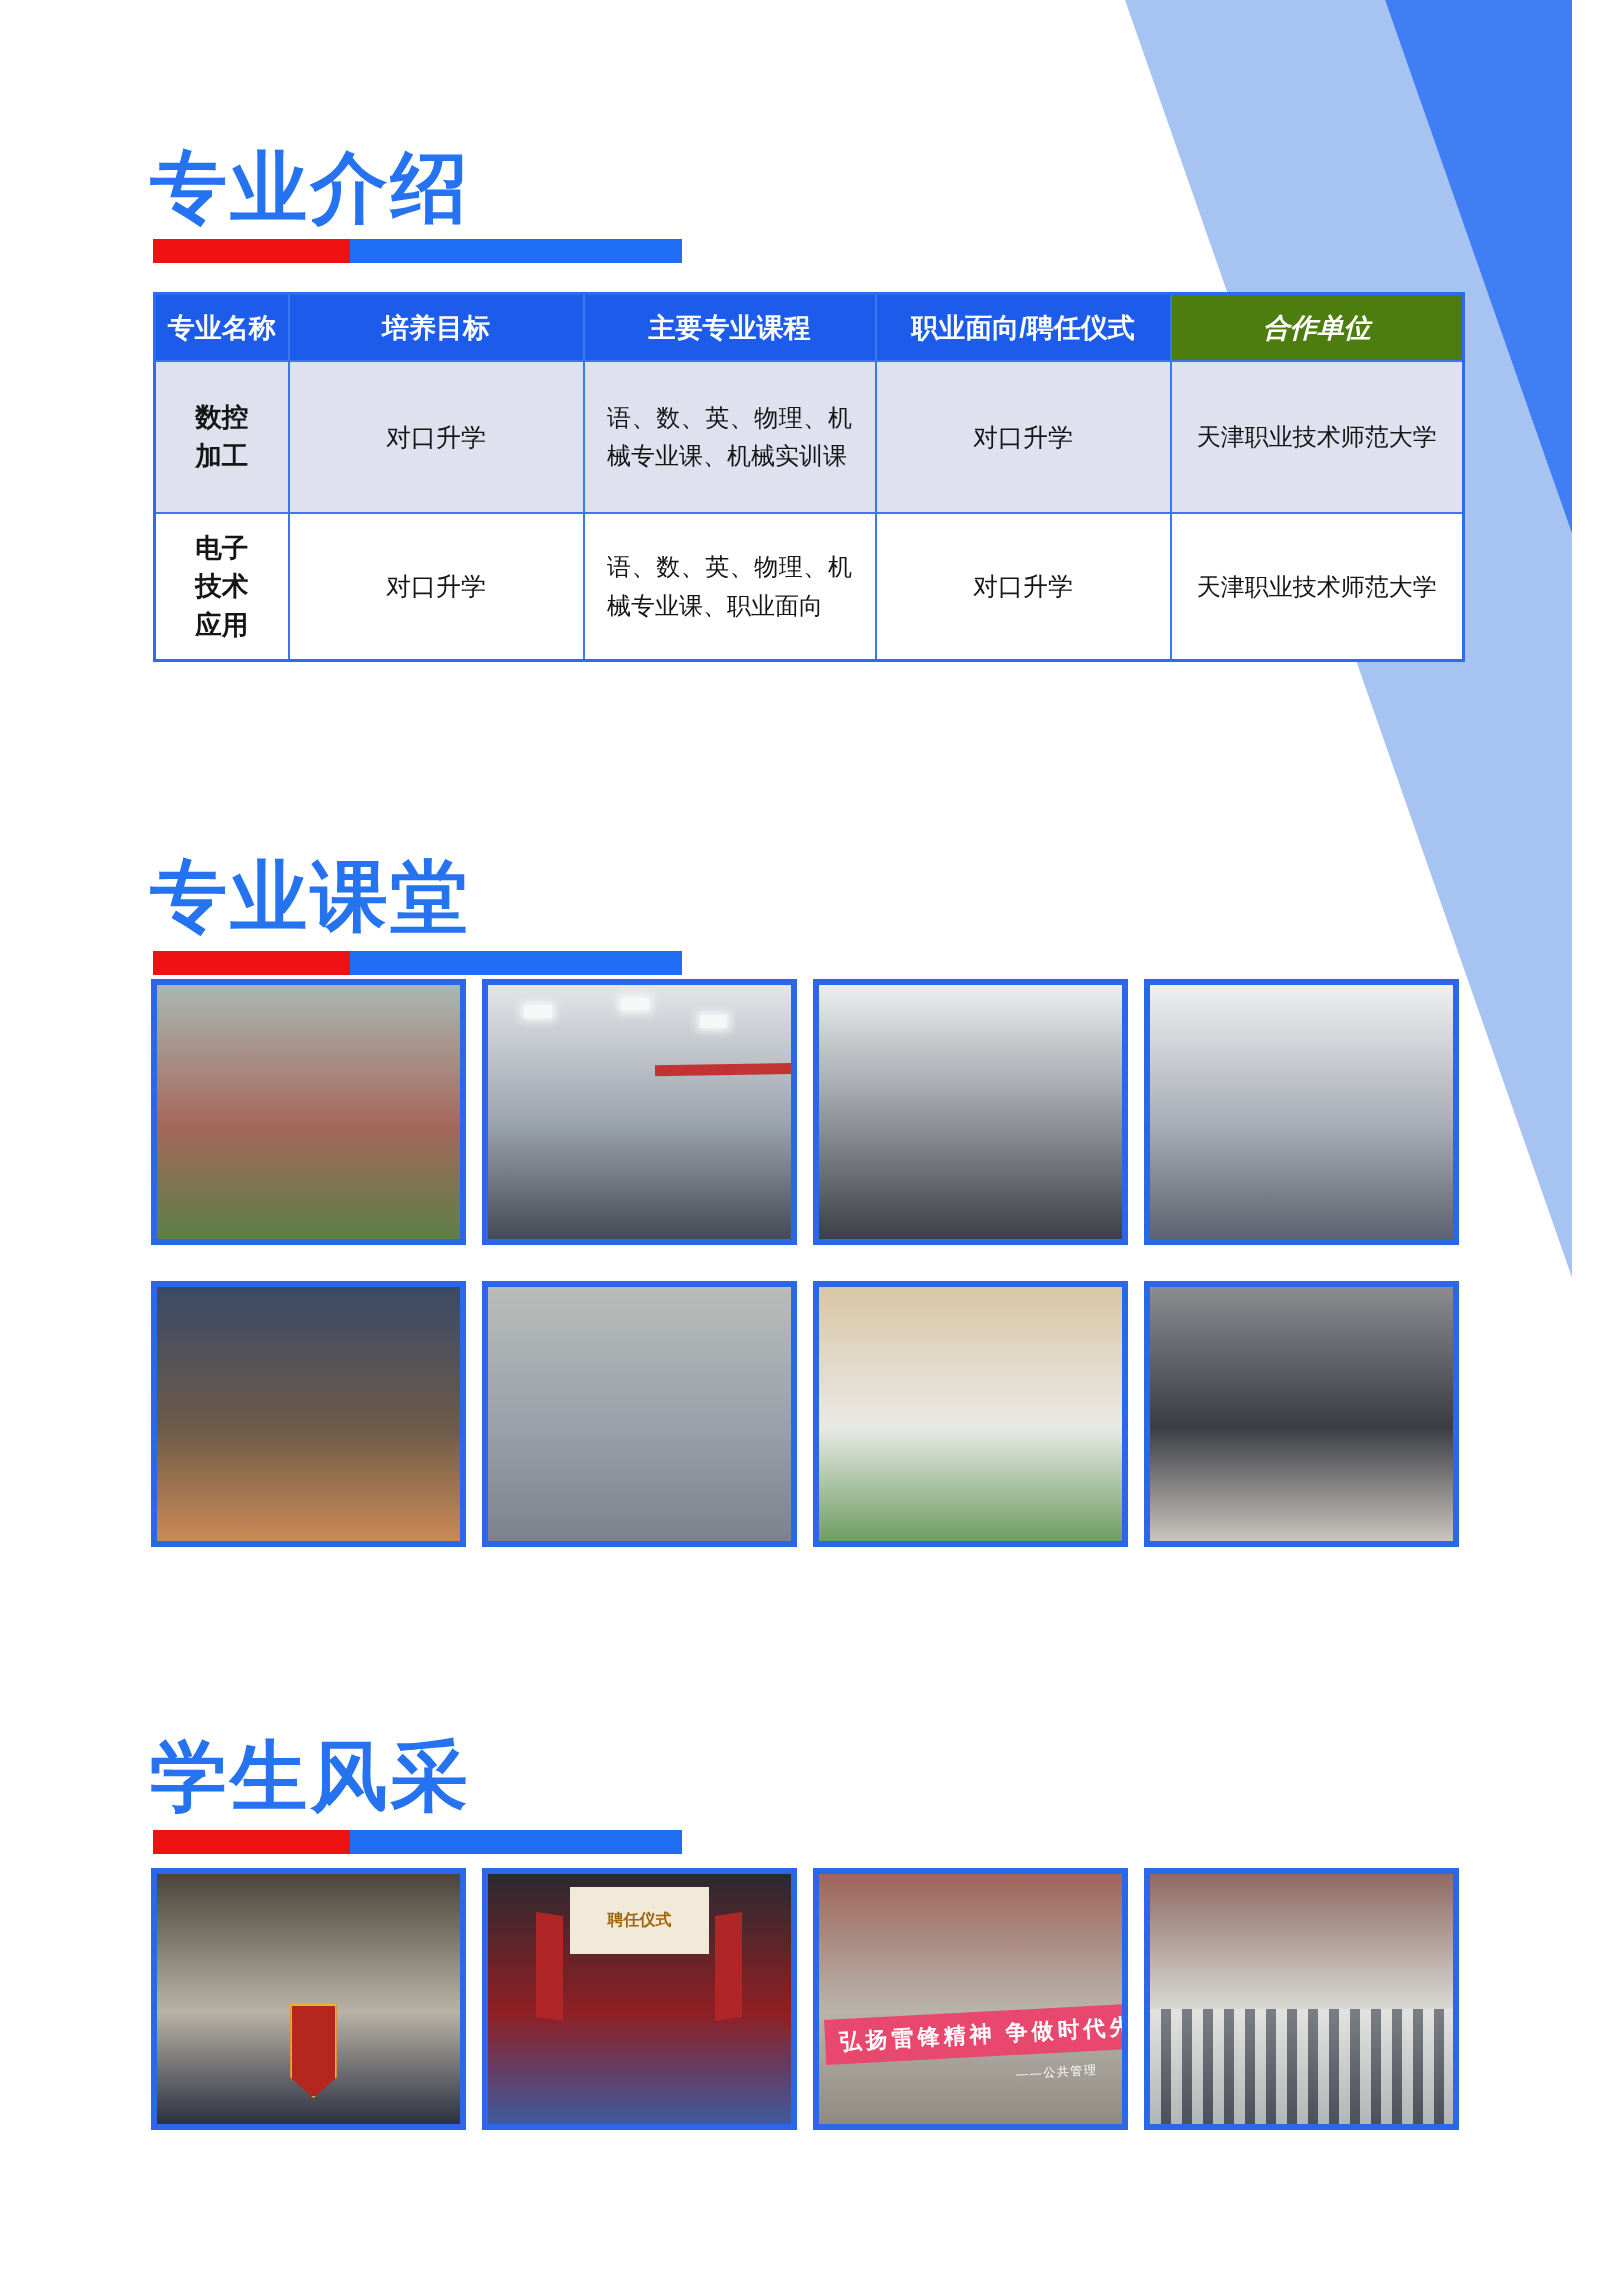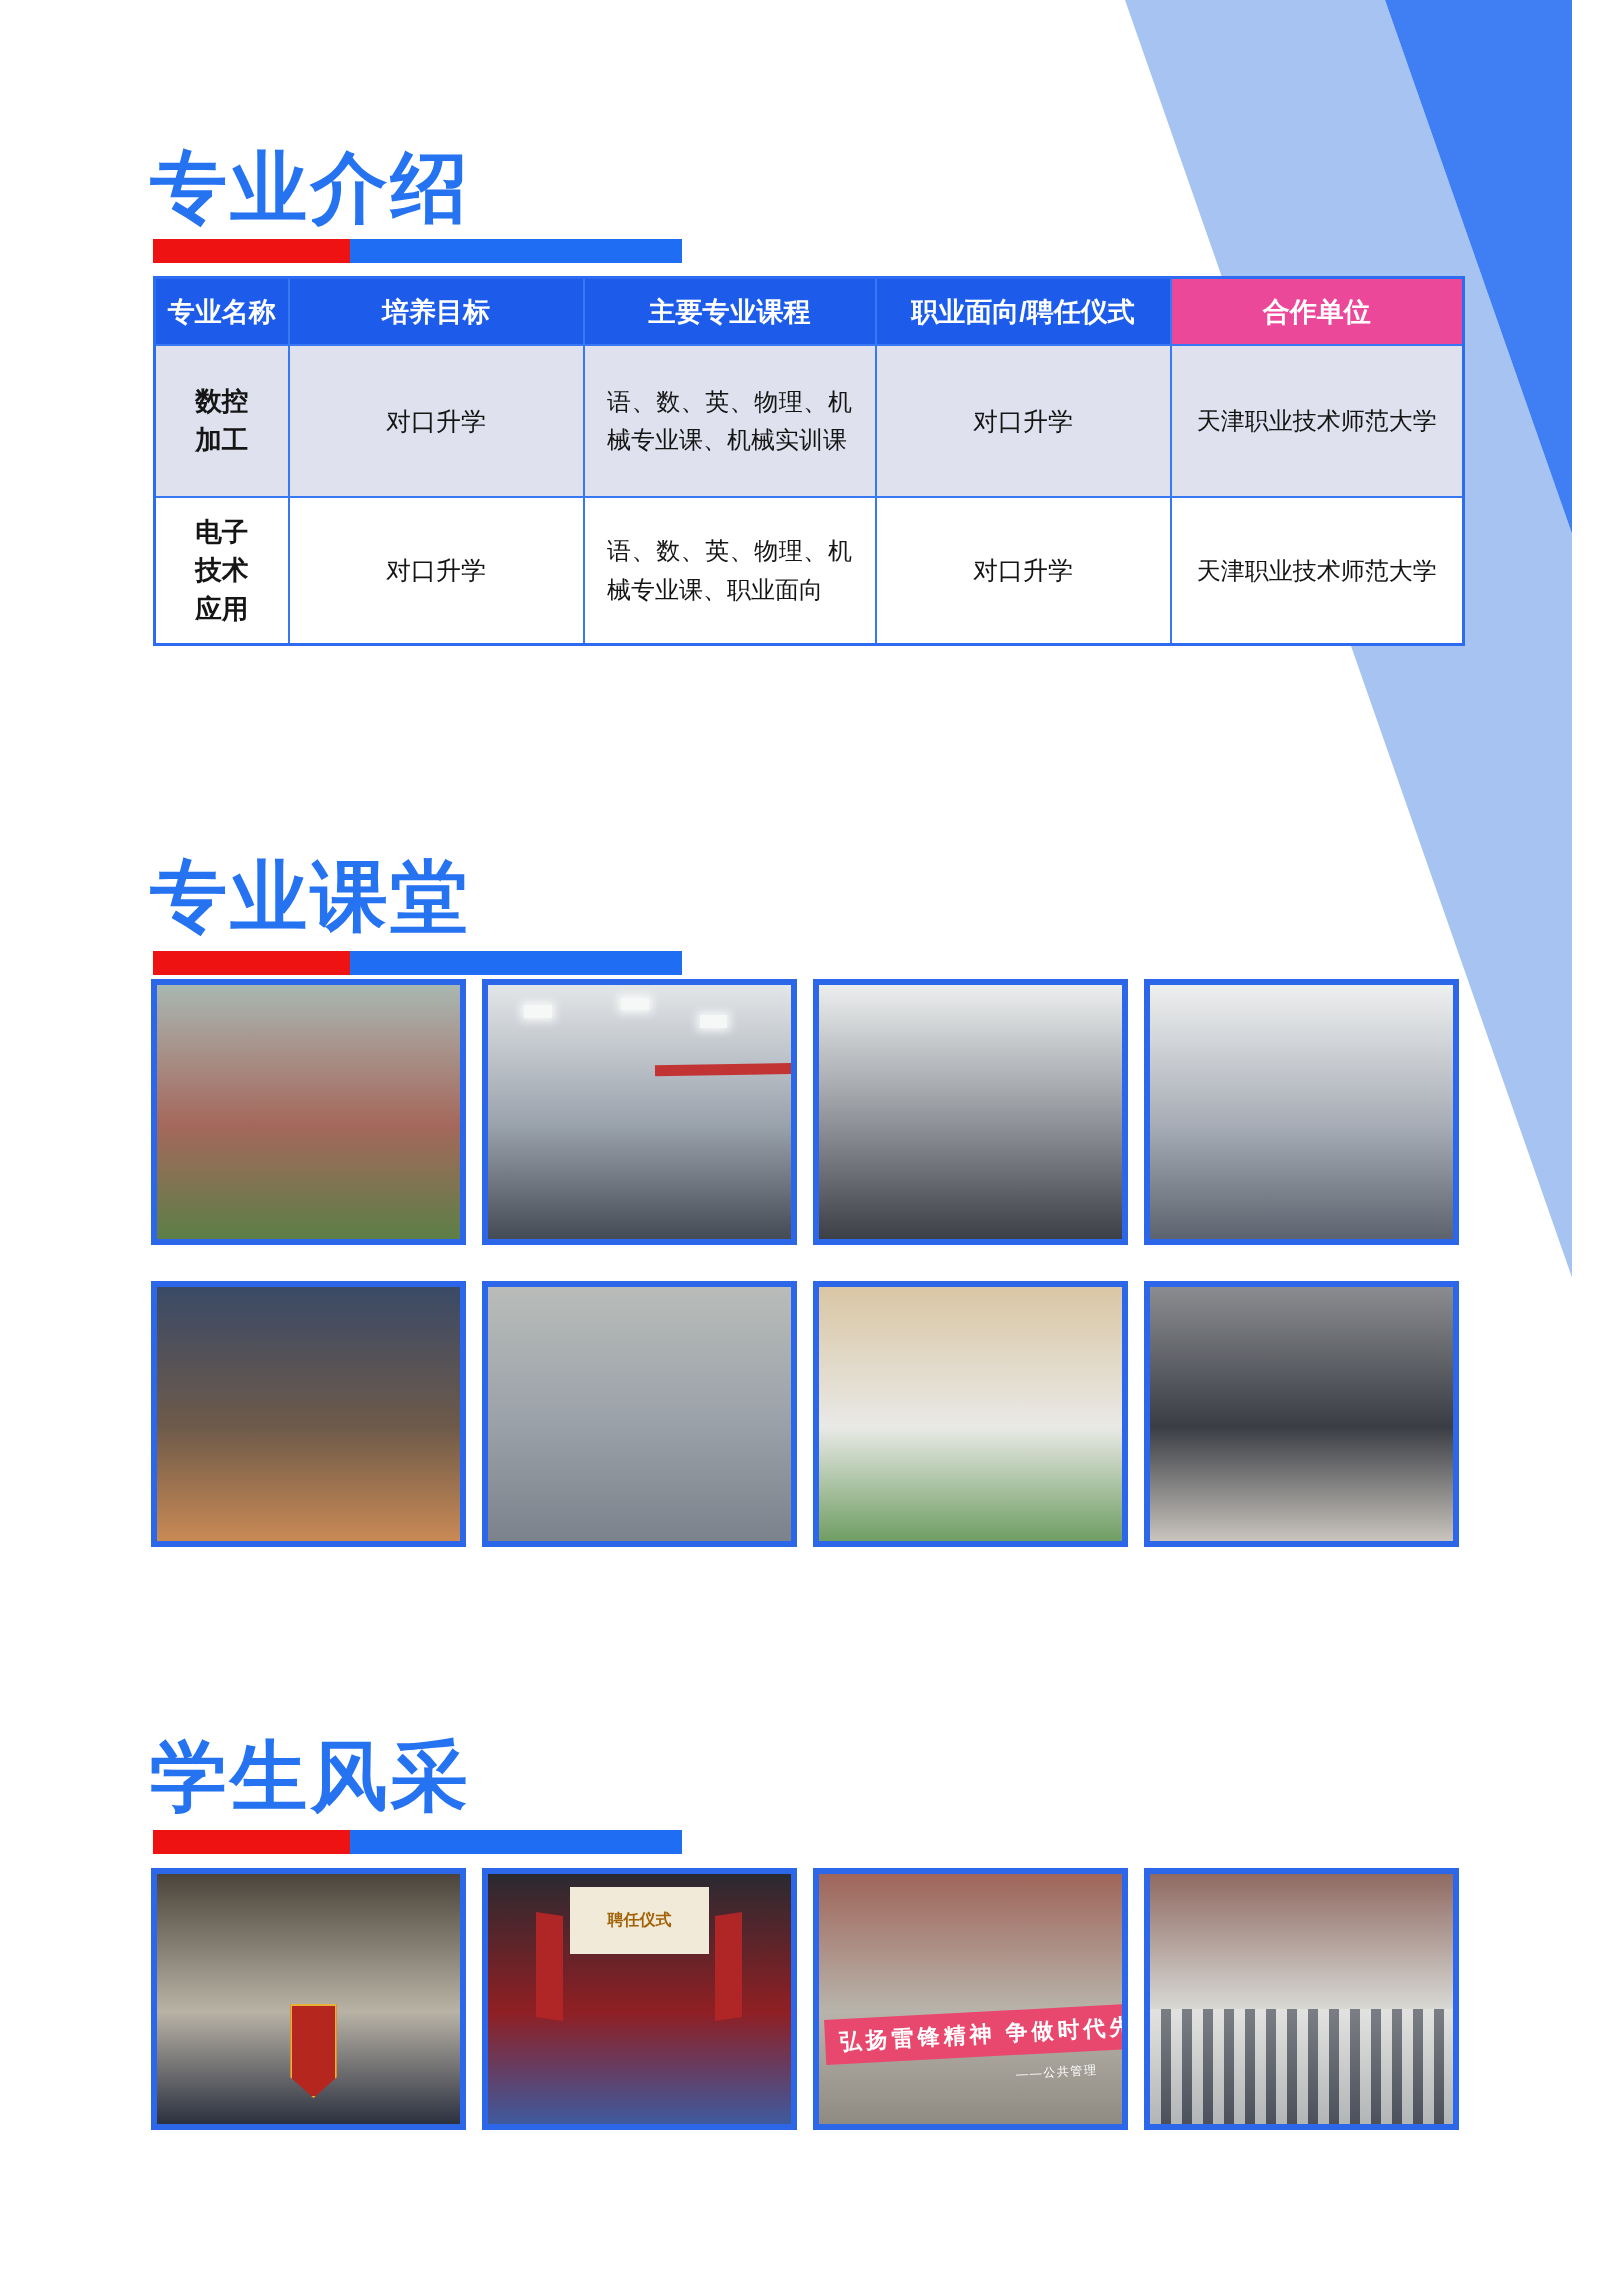--- a/index.html
+++ b/index.html
@@ -14,21 +14,21 @@
   .content{position:absolute;inset:0;}
 
   
   .sec-title{position:absolute;left:150px;font-size:77px;font-weight:900;letter-spacing:3.2px;line-height:1.05;}
   
   .accent-bar{position:absolute;left:153px;width:529px;height:24px;display:flex;}
   .accent-bar .seg-red{width:197px;height:100%;}
   .accent-bar .seg-blue{width:333px;height:100%;}
 
   
-  .majors{position:absolute;left:153px;top:276px;width:1309px;border-collapse:collapse;table-layout:fixed;}
+  .majors{position:absolute;left:153px;top:292px;width:1309px;border-collapse:collapse;table-layout:fixed;}
   .majors th,.majors td{border:2.4px solid #3a77f2;vertical-align:middle;}
   .majors{border:3.2px solid #2d6cf0;}
   .majors th{height:63px;color:#ffffff;font-size:27px;font-weight:bold;text-align:center;}
   .majors td{color:#151515;font-size:25px;text-align:center;}
   .row-1 td{height:148px;}
   .row-2 td{height:143px;}
   td.cell-major{font-size:26.6px;font-weight:bold;white-space:pre-line;line-height:1.45;}
   td.cell-courses{text-align:justify;padding:0 22.6px;line-height:1.6;font-size:24px;}
   td.cell-partner{font-size:24px;}
 
@@ -78,21 +78,21 @@
           <col style="width:292px">
         <col style="width:295px">
           <col style="width:293px">
       </colgroup>
       <tbody>
           <tr>
         <th style="background: rgb(29, 92, 235);">专业名称</th>
         <th style="background: rgb(29, 92, 235);">培养目标</th>
         <th style="background: rgb(29, 92, 235);">主要专业课程</th>
         <th style="background: rgb(29, 92, 235);">职业面向/聘任仪式</th>
-        <th style="background: #ec4899;">合作单位</th>
+        <th style="background: #4d7c0f; font-style: italic;">合作单位</th>
       </tr>
       <tr class="row-1">
         <td class="cell-major" style="background: rgb(223, 226, 238);">数控
 加工</td>
         <td style="background: rgb(223, 226, 238);">对口升学</td>
         <td class="cell-courses" style="background: rgb(223, 226, 238);">语、数、英、物理、机械专业课、机械实训课</td>
         <td style="background: rgb(223, 226, 238);">对口升学</td>
         <td class="cell-partner" style="background: rgb(223, 226, 238);">天津职业技术师范大学</td>
       </tr>
       <tr class="row-2">

